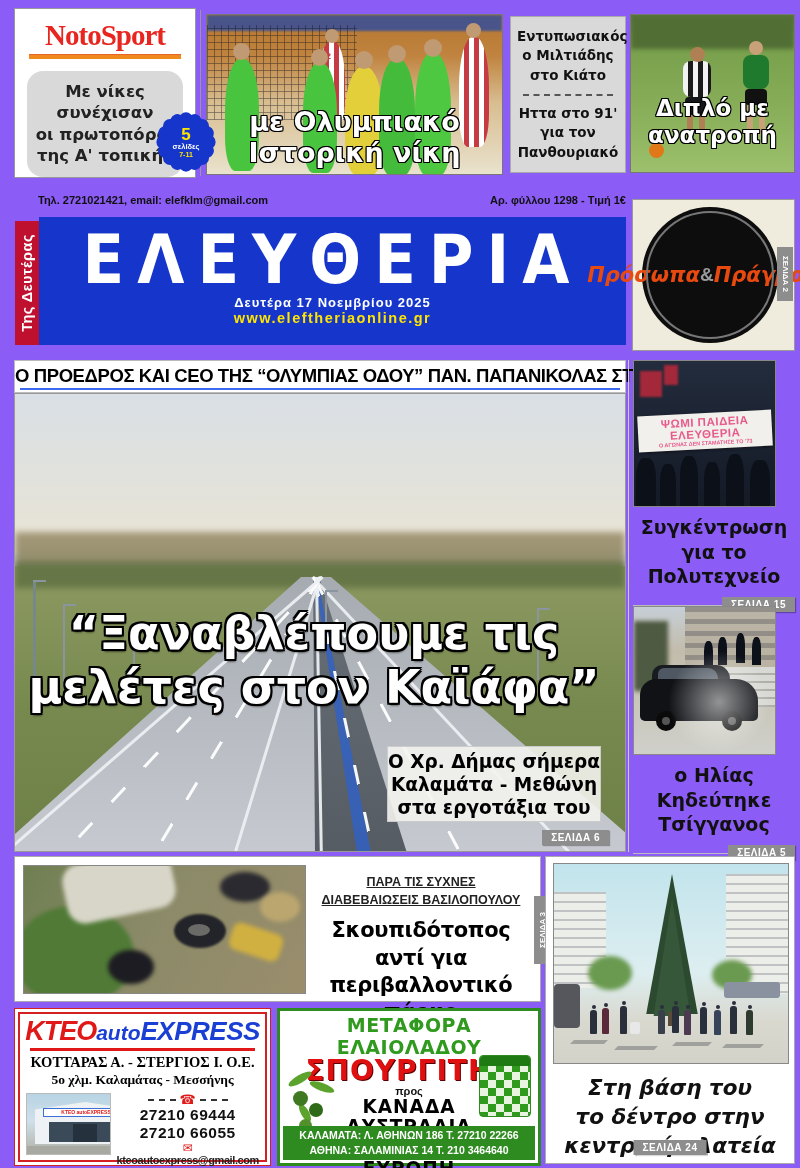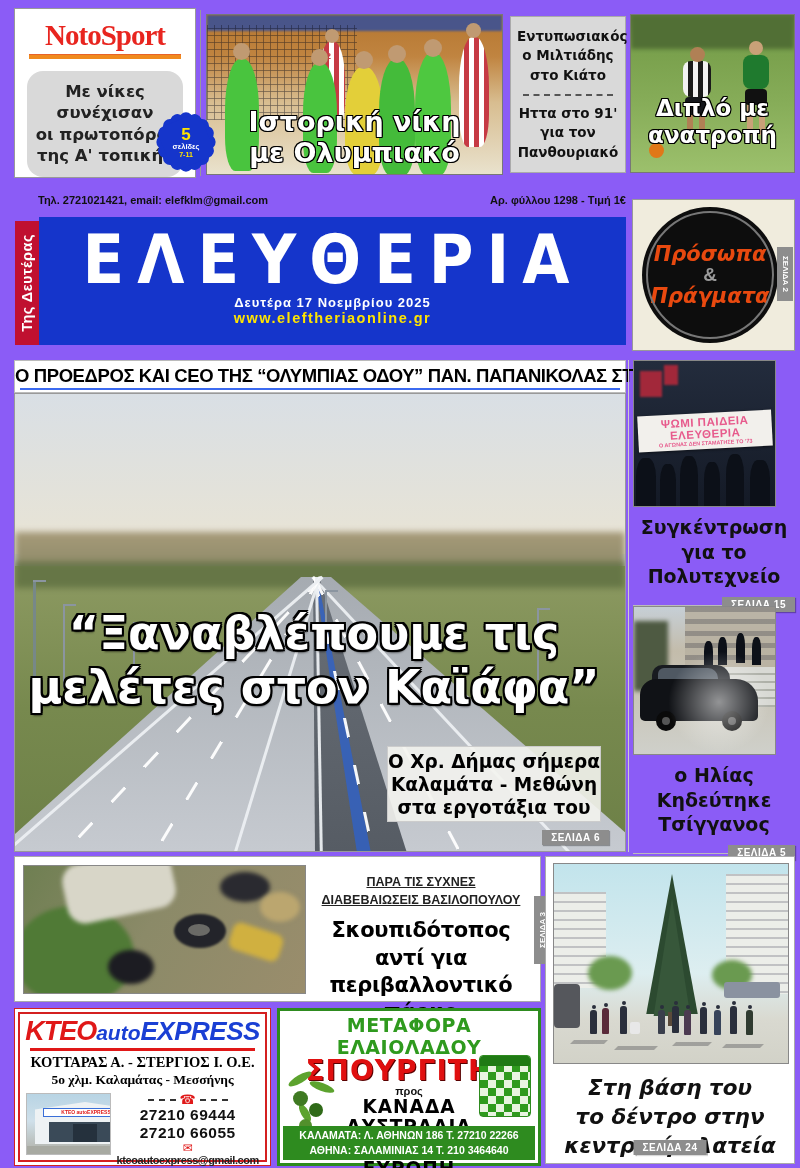--- a/index.html
+++ b/index.html
@@ -66,21 +66,21 @@
   .ribbon span { color:#fff; font-weight:bold; font-size:14.5px; letter-spacing:.5px; }
   .blue-box { left:39px; top:217px; width:587px; height:128px; background:#1535cb; text-align:center; }
   .mast-title { color:#fff; font-family:"DejaVu Sans",sans-serif; font-weight:800; font-size:61px;
                 letter-spacing:13px; line-height:1.0; margin-top:8px; transform:scaleY(1.12);
                 transform-origin:top center; }
   .mast-date { color:#fff; font-weight:bold; font-size:13px; margin-top:9px; letter-spacing:1px; }
   .mast-site { color:#ffe400; font-weight:bold; font-size:14.5px; letter-spacing:1.5px; }
 
   .prosopa { left:632px; top:199px; width:163px; height:152px; background:#f0ecdd; border:1px solid #999; }
   .pp-circle { position:absolute; left:9px; top:7px; width:136px; height:136px; border-radius:50%;
-               background:#0d0d0d; display:flex; flex-direction:column; align-items:center;
+               background:#0d0d0d; display:flex; flex-direction:row; align-items:center;
                justify-content:center; line-height:1.05; }
   .pp-circle::after { content:""; position:absolute; inset:4px; border:2px solid #777; border-radius:50%; }
   .pp-w { color:#e8490f; font-weight:bold; font-style:italic; font-size:21px; font-family:"DejaVu Sans",sans-serif; }
   .pp-amp { color:#9a9a9a; font-weight:bold; font-size:19px; }
   .tab2 { left:777px; top:247px; width:16px; height:54px; background:#8d8d8d; color:#fff;
           font-weight:bold; font-size:8px; display:flex; align-items:center; justify-content:center; }
 
   
   .kicker { left:14px; top:360px; width:612px; height:33px; background:#fff; border:1px solid #bbb;
             text-align:center; font-weight:bold; font-size:18.5px; letter-spacing:-.4px;
@@ -247,22 +247,22 @@
     <div class="head" style="left:26px;top:28px;width:17px;height:17px"></div>
     <div class="fig" style="left:138px;top:52px;width:38px;height:108px;background:#e3cf39"></div>
     <div class="head" style="left:148px;top:36px;width:18px;height:18px"></div>
     <div class="fig" style="left:96px;top:48px;width:34px;height:110px;background:#49c43e"></div>
     <div class="head" style="left:104px;top:34px;width:17px;height:17px"></div>
     <div class="fig" style="left:172px;top:44px;width:36px;height:116px;background:#44bb3a"></div>
     <div class="head" style="left:181px;top:30px;width:18px;height:18px"></div>
     <div class="fig" style="left:208px;top:38px;width:36px;height:122px;background:#4ec840"></div>
     <div class="head" style="left:217px;top:24px;width:18px;height:18px"></div>
     <div class="v-caption">
+      <div class="outline1">με Ολυμπιακό</div>
       <div class="outline1">Ιστορική νίκη</div>
-      <div class="outline1">με Ολυμπιακό</div>
     </div>
   </div>
 
   <div class="abs milt">
     <div>Εντυπωσιακός ο Μιλτιάδης στο Κιάτο</div>
     <div class="milt-dash"></div>
     <div>Ηττα στο 91' για τον Πανθουριακό</div>
   </div>
 
   <div class="abs foot">

